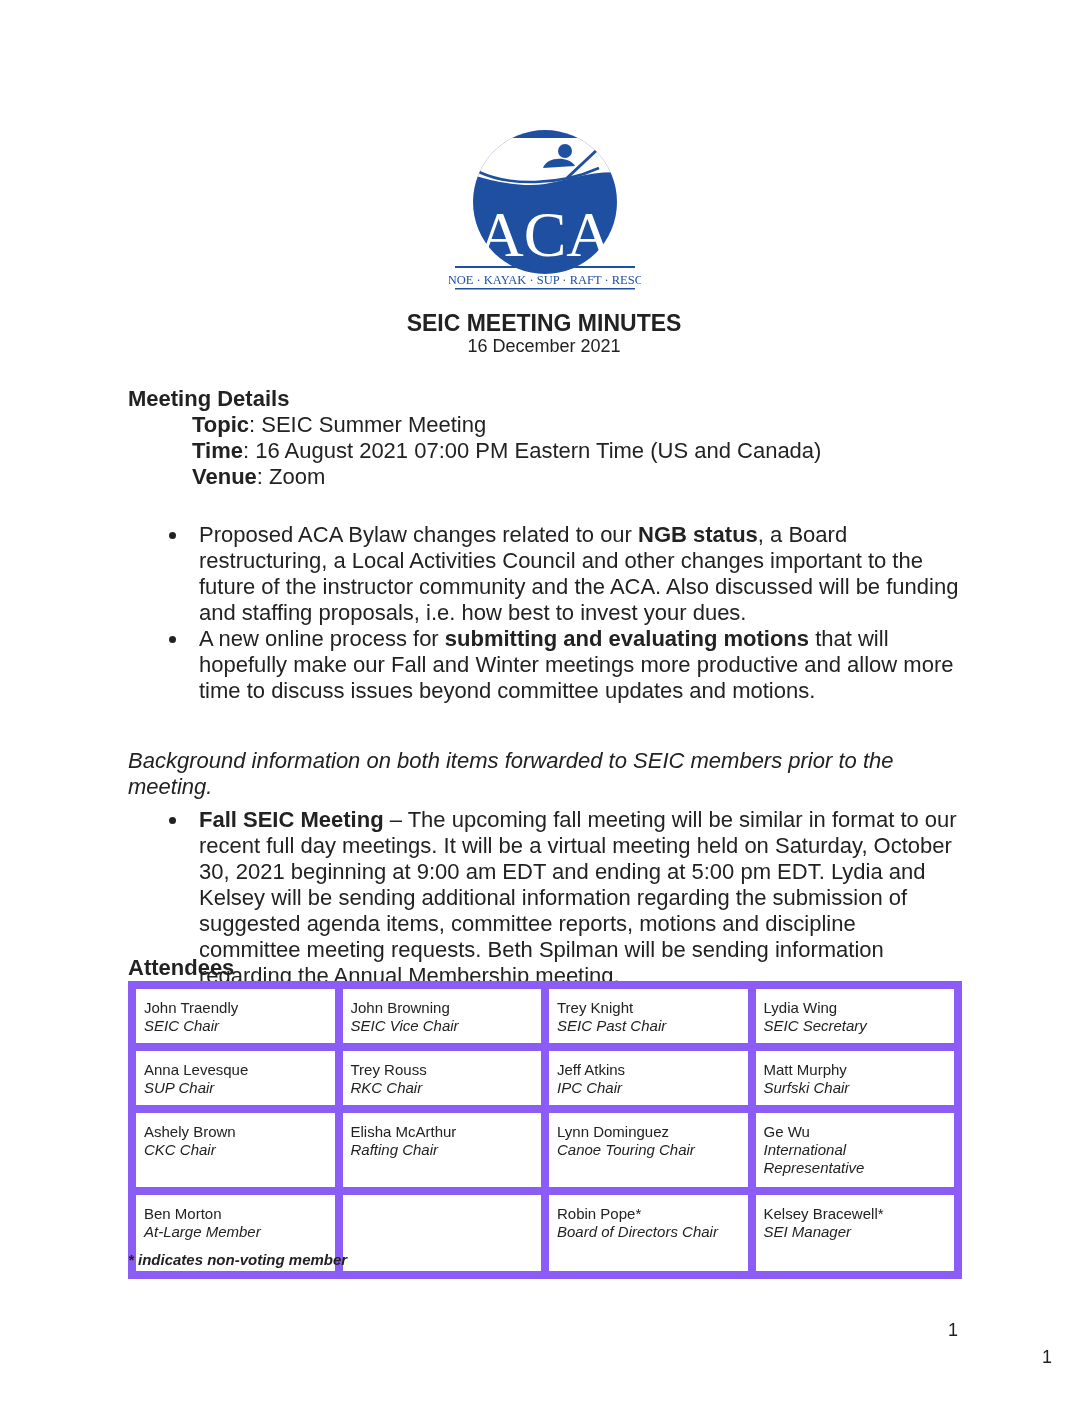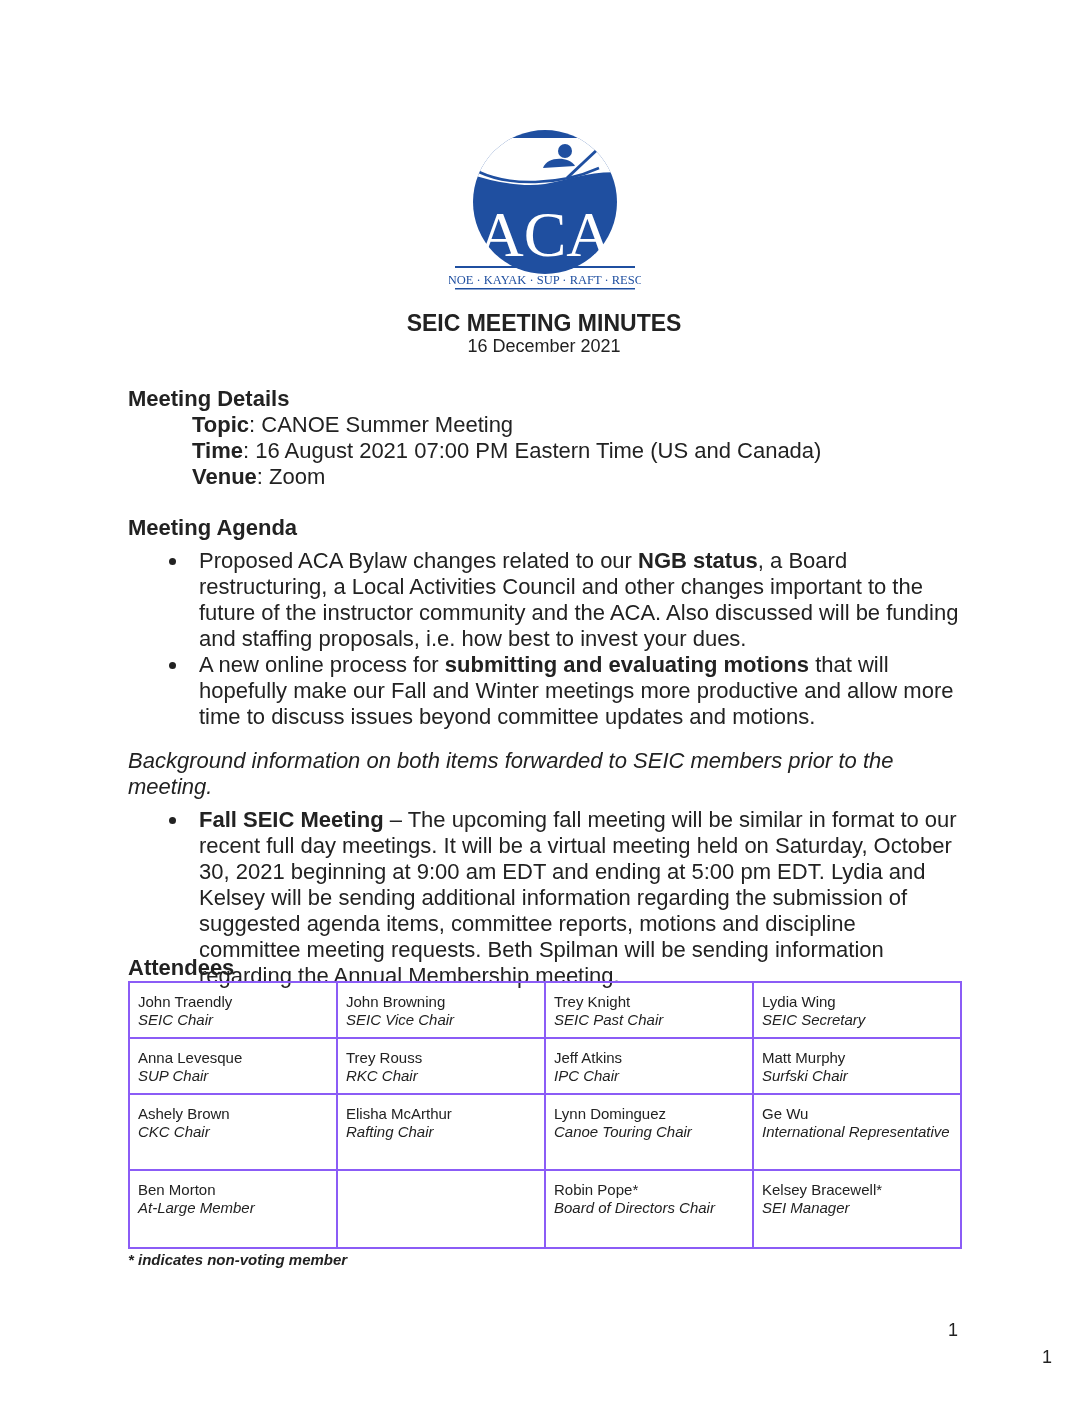--- a/index.html
+++ b/index.html
@@ -19,21 +19,21 @@
   .b { font-weight: bold; }
   .it { font-style: italic; }
 
   ul.bullets { list-style: none; margin: 7px; padding: 0; }
   ul.bullets li { position: relative; padding-left: 64px; }
   ul.bullets li .dot { position: absolute; left: 34px; top: 10px; width: 7px; height: 7px;
                        border-radius: 50%; background: #222; }
 
   table.att { position: absolute; left: 128px; top: 981px; width: 834px;
               border-collapse: collapse; font-size: 15px; line-height: 18px; }
-  table.att td { border: 2px solid #8b5cf6; vertical-align: top; padding: 10px 8px 8px 8px;
+  table.att td { border: 8px solid #8b5cf6; vertical-align: top; padding: 10px 8px 8px 8px;
                  width: 25%; }
   table.att tr.r1 td { height: 34px; }
   table.att tr.r2 td { height: 35px; }
   table.att tr.r3 td { height: 56px; }
   table.att tr.r4 td { height: 58px; }
   .role { font-style: italic; display: block; }
   .footnote { position: absolute; left: 128px; top: 1251px; font-size: 15px;
               font-weight: bold; font-style: italic; }
   .pnum1 { position: absolute; left: 948px; top: 1320px; font-size: 18px; }
   .pnum2 { position: absolute; left: 1042px; top: 1347px; font-size: 18px; }
@@ -62,27 +62,26 @@
     <rect x="6" y="138" width="180" height="2" fill="#1f4fa0"></rect>
     <text x="96" y="156" text-anchor="middle" font-family="Liberation Serif, serif" font-size="12.5" fill="#1f4fa0">CANOE · KAYAK · SUP · RAFT · RESCUE</text>
     <rect x="6" y="160" width="180" height="1.5" fill="#1f4fa0"></rect>
   </svg>
 
   <div class="title-block doc-title">SEIC MEETING MINUTES</div>
   <div class="title-block doc-date">16 December 2021</div>
 
   <div class="section" style="top:386px;">
     <div class="h">Meeting Details</div>
-    <div class="detail"><span class="b">Topic</span><span>: CANOE Summer Meeting</span></div>
+    <div class="detail"><span class="b">Topic</span><span>: SEIC Summer Meeting</span></div>
     <div class="detail"><span class="b">Time</span><span>: 16 August 2021 07:00 PM Eastern Time (US and Canada)</span></div>
     <div class="detail"><span class="b">Venue</span><span>: Zoom</span></div>
   </div>
 
   <div class="section" style="top:515px;">
-    <div class="h">Meeting Agenda</div>
     <ul class="bullets">
       <li>
         <span class="dot"></span>
         <span>Proposed ACA Bylaw changes related to our </span><span class="b">NGB status</span><span>, a Board restructuring, a Local Activities Council and other changes important to the future of the instructor community and the ACA.  Also discussed will be funding and staffing proposals, i.e. how best to invest your dues.</span>
       </li>
       <li>
         <span class="dot"></span>
         <span>A new online process for </span><span class="b">submitting and evaluating motions</span><span> that will hopefully make our Fall and Winter meetings more productive and allow more time to discuss issues beyond committee updates and motions.</span>
       </li>
     </ul>

